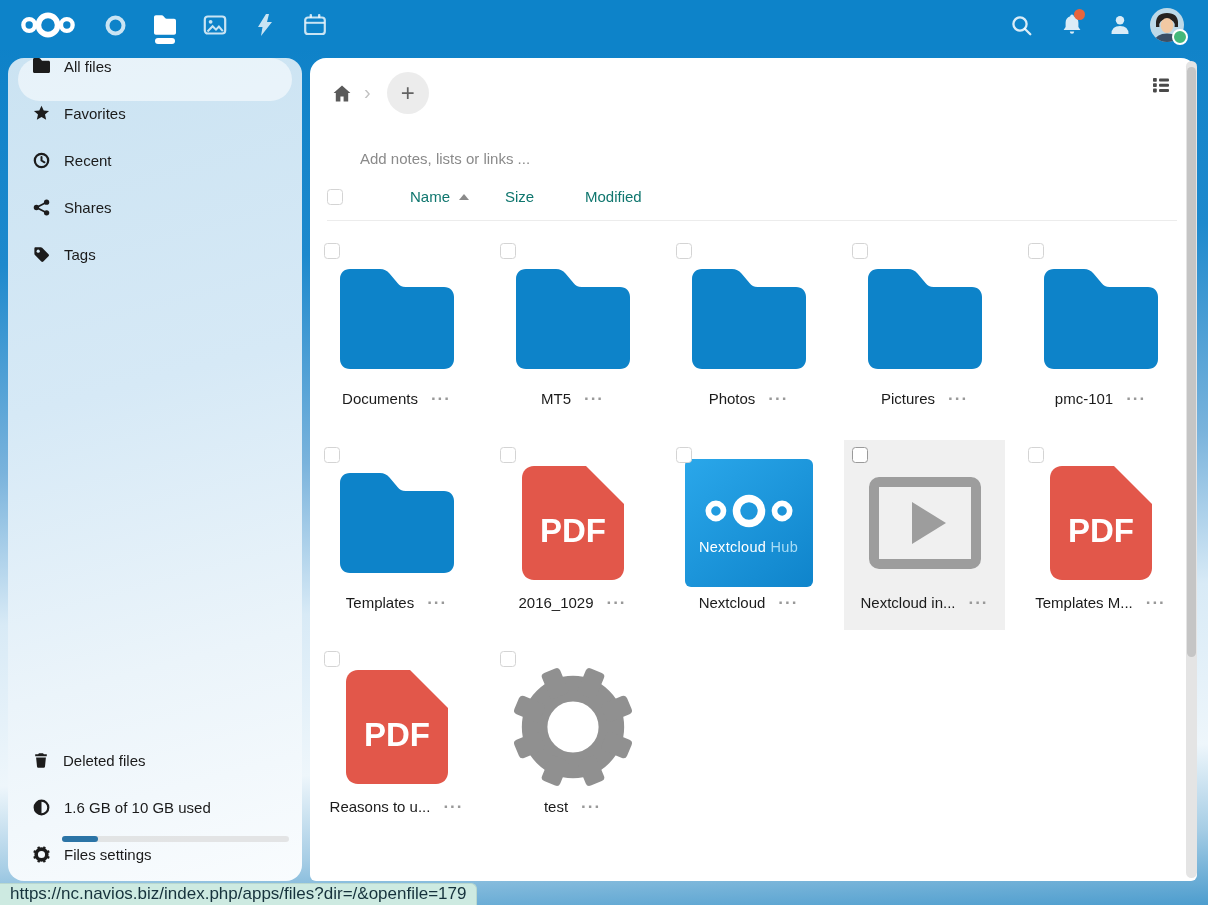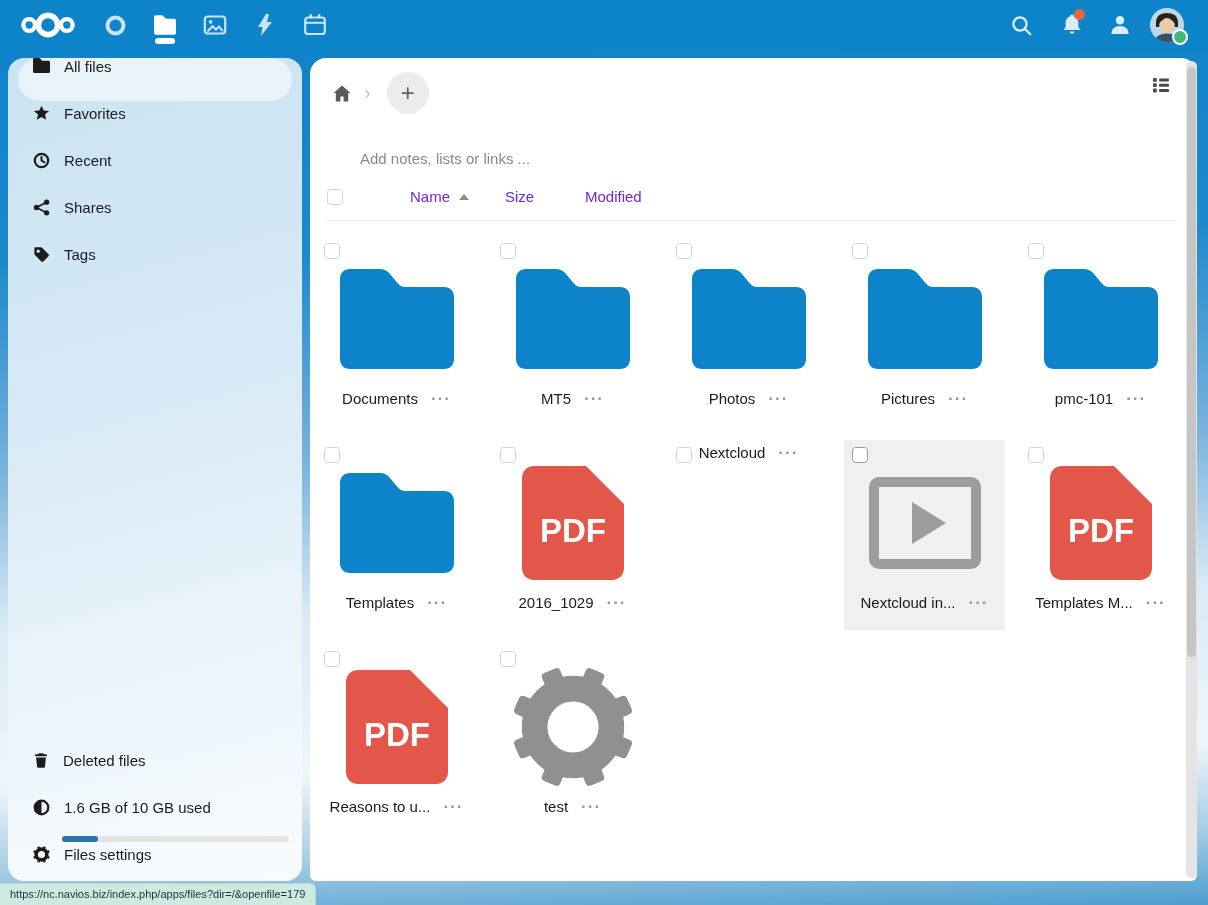--- a/index.html
+++ b/index.html
@@ -38,21 +38,21 @@
   
   .content { position:absolute; left:310px; top:58px; width:887px; height:823px; background:#fff;
     border-radius:16px 16px 6px 6px; z-index:2; }
   .crumbs { position:absolute; left:20px; top:14px; display:flex; align-items:center; gap:10px; }
   .home-btn { width:24px; height:24px; display:flex; align-items:center; justify-content:center; color:#5a5a5a; cursor:pointer; }
   .crumb-sep { color:#c2c2c2; font-size:20px; line-height:20px; margin-top:-3px; }
   .add-btn { width:42px; height:42px; border-radius:50%; background:#ececec; border:none; color:#636363;
     font-size:24px; line-height:40px; text-align:center; cursor:pointer; margin-left:6px; font-family:inherit; }
   .view-toggle { position:absolute; right:25px; top:16px; width:22px; height:22px; color:#4a4a4a; cursor:pointer; display:flex; align-items:center; justify-content:center; }
   .readme { position:absolute; left:50px; top:92px; font-size:15px; color:#8a8a8a; cursor:text; }
-  .list-header { position:absolute; left:17px; right:20px; top:130px; height:33px; border-bottom:1px solid #ececec; font-size:15px; color:#6d28d9;text-align:center; }
+  .list-header { position:absolute; left:17px; right:20px; top:130px; height:33px; border-bottom:1px solid #ececec; font-size:15px; color:#0f766e;text-align:center; }
   .cb { display:inline-block; width:16px; height:16px; border:1.6px solid #d4d4d4; border-radius:3.5px; background:#fff; cursor:pointer; }
   .lh-cb { position:absolute; left:0; top:1px; }
   .lh-name { position:absolute; left:83px; top:0; display:flex; align-items:center; gap:9px; cursor:pointer; }
   .tri-up { width:0; height:0; border-left:5px solid transparent; border-right:5px solid transparent; border-bottom:6px solid #8a8a8a; margin-top:1px; }
   .lh-size { position:absolute; left:178px; top:0; cursor:pointer; }
   .lh-mod  { position:absolute; left:258px; top:0; cursor:pointer; }
 
   
   .grid { position:absolute; left:6px; top:178px; display:grid; grid-template-columns:repeat(5,161px); gap:14px 15px; }
   .tile { position:relative; width:161px; height:190px; cursor:pointer; }
@@ -71,21 +71,21 @@
   .nctext .hub { color:#a8dcf5; }
   .vidframe { width:112px; height:92px; border:10px solid #9d9d9d; border-radius:10px; display:flex; align-items:center; justify-content:center; }
   .play { width:0; height:0; border-top:21px solid transparent; border-bottom:21px solid transparent; border-left:34px solid #9d9d9d; margin-left:8px; }
 
   
   .sb-track { position:absolute; right:0; top:3px; width:11px; height:817px; background:#e4e4e4; border-radius:6px; }
   .sb-thumb { position:absolute; right:1px; top:6px; width:9px; height:590px; background:#c5c5c5; border-radius:5px; cursor:grab; }
 
   
   .statusbar { position:absolute; left:0; bottom:0; height:22px; padding:0 10px; background:#cdeae1; border:1px solid #b9d8cf; border-left:none; border-bottom:none;
-    border-radius:0 6px 0 0; font-size:11px; line-height:20px; color:#16323c; z-index:9; }
+    border-radius:0 6px 0 0; font-size:17px; line-height:20px; color:#16323c; z-index:9; }
 
   svg { display:block; }
 </style>
 </head>
 <body>
 
 <header class="topbar">
   <div class="logo">
     <svg width="60" height="32" viewBox="0 0 60 34" fill="none" stroke="#fff">
       <circle cx="10" cy="17" r="6.2" stroke-width="4.6"></circle>
@@ -347,20 +347,30 @@
           <text class="pdf-label" x="51" y="76" text-anchor="middle">PDF</text>
         </svg>
       </div>
       <div class="lbl">
           <span class="fname">2016_1029</span>
           <span class="dots">···</span>
         </div>
     </div>
     <div class="tile">
       <span class="cb"></span>
+      <div class="thumb">
+        <div class="ncthumb">
+          <svg width="104" height="40" viewBox="0 0 110 40" fill="none" stroke="#fff">
+            <circle cx="20" cy="20" r="8" stroke-width="6"></circle>
+            <circle cx="55" cy="20" r="13.2" stroke-width="8"></circle>
+            <circle cx="90" cy="20" r="8" stroke-width="6"></circle>
+          </svg>
+          <div class="nctext"><span>Nextcloud</span> <span class="hub">Hub</span></div>
+        </div>
+      </div>
       <div class="lbl">
           <span class="fname">Nextcloud</span>
           <span class="dots">···</span>
         </div>
     </div>
     <div class="tile selected">
       <span class="cb"></span>
       <div class="thumb">
           <div class="vidframe">
             <i class="play"></i>

